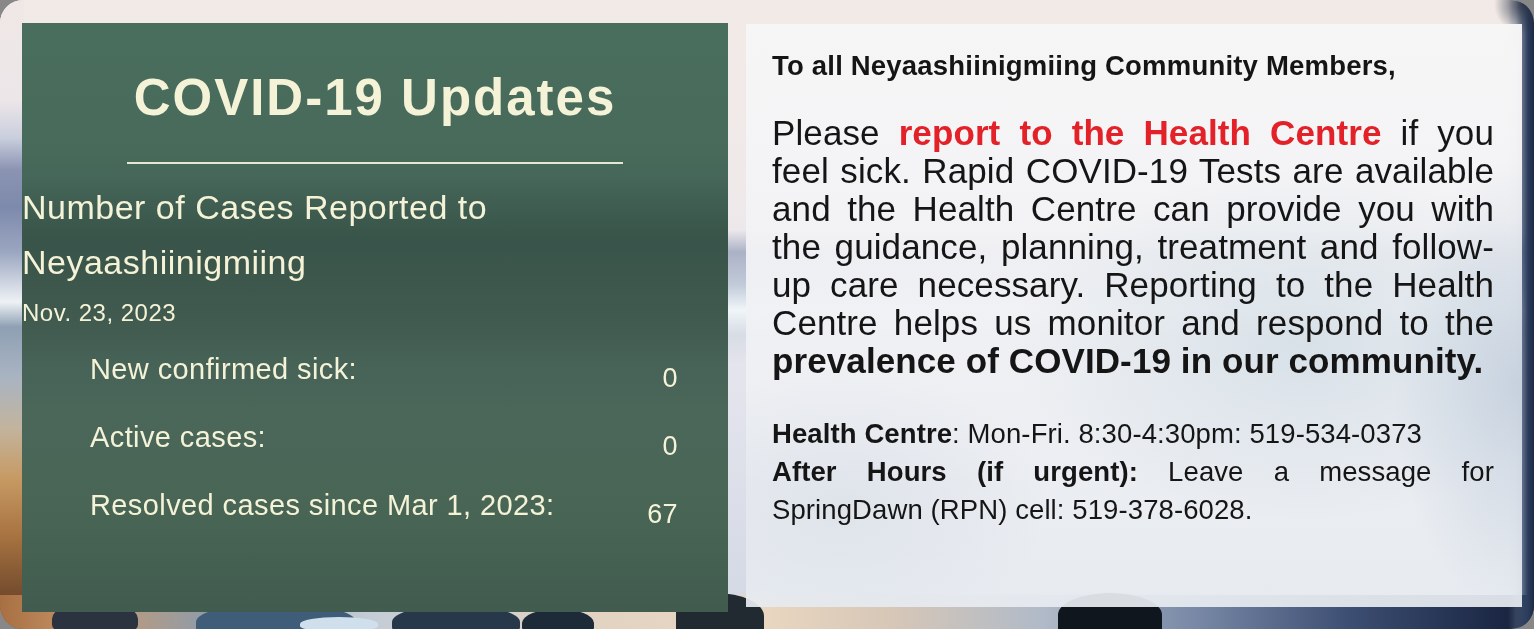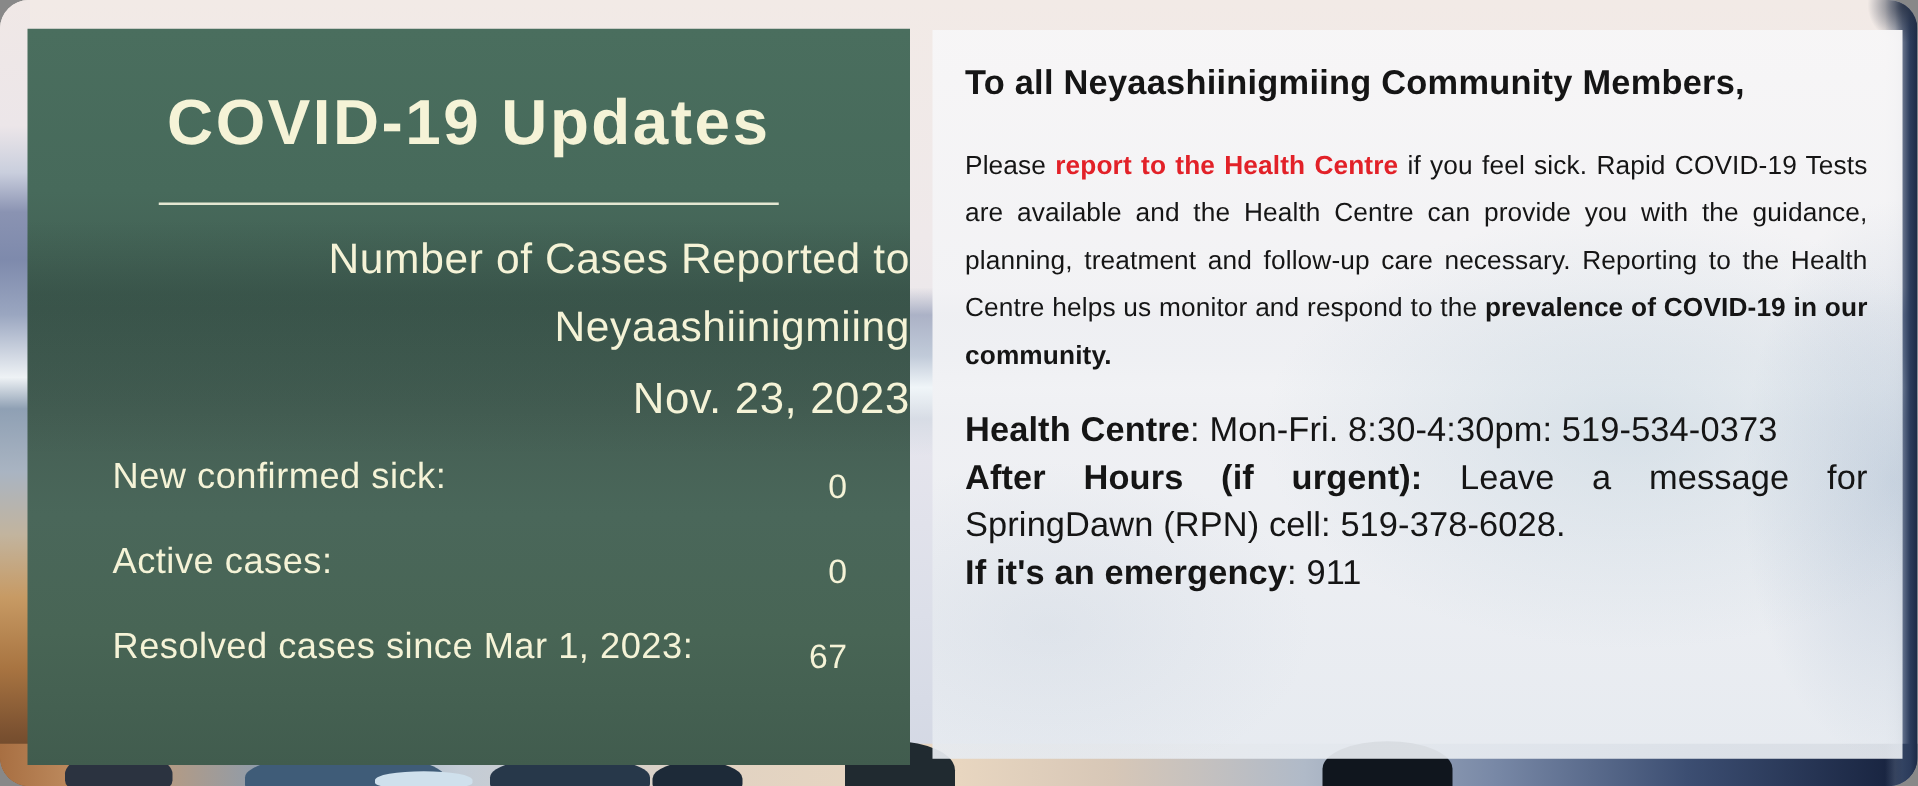--- a/index.html
+++ b/index.html
@@ -69,31 +69,30 @@
     font-weight: 700;
     letter-spacing: 2px;
     line-height: 1.2;
   }
   .lp-divider {
     width: 496px; height: 2px;
     margin: 24px auto 16px auto;
     background: rgba(242,242,220,0.92);
   }
   .lp-subtitle {
-    text-align: right;
+    text-align: left;
     font-size: 34px;
     line-height: 55px;
     letter-spacing: 0.5px;
   }
   .lp-date {
-    text-align: right;
-    font-size: 35px;
+    text-align: left;
+    font-size: 24px;
     margin-top: 9px;
     letter-spacing: 0.5px;
-    margin-left: 24px;
   }
   .lp-stats { margin: 26px 50px 0 68px; }
   .stat-row {
     display: flex;
     justify-content: space-between;
     align-items: baseline;
     font-size: 29px;
     letter-spacing: 0.4px;
     margin-bottom: 35px;
   }
@@ -114,21 +113,21 @@
       linear-gradient(180deg, rgba(247,246,247,0.97) 0%, rgba(240,241,244,0.94) 55%, rgba(232,236,241,0.93) 100%);
     color: #151515;
   }
   .rp-salutation {
     font-size: 27.5px;
     font-weight: 700;
     letter-spacing: 0.2px;
   }
   .rp-paragraph {
     margin-top: 32px;
-    font-size: 21px;
+    font-size: 35px;
     line-height: 38px;
     text-align: justify;
     letter-spacing: 0.1px;
   }
   .hl-red { color: #e22128; font-weight: 700; }
   .b { font-weight: 700; }
   .rp-contact { margin-top: 17px; }
   .contact-line {
     margin: 0;
     font-size: 27.5px;
@@ -177,17 +176,16 @@
   </section>
 
   <section class="right-panel">
     <div class="rp-salutation">To all Neyaashiinigmiing Community Members,</div>
 
     <p class="rp-paragraph"><span>Please </span><span class="hl-red">report to the Health Centre</span><span> if you feel sick. Rapid COVID-19 Tests are available and the Health Centre can provide you with the guidance, planning, treatment and follow-up care necessary. Reporting to the Health Centre helps us monitor and respond to the </span><span class="b">prevalence of COVID-19 in our community.</span></p>
 
     <div class="rp-contact">
       <p class="contact-line"><span class="b">Health Centre</span><span>: Mon-Fri. 8:30-4:30pm: 519-534-0373</span></p>
       <p class="contact-line"><span class="b">After Hours (if urgent):</span><span> Leave a message for SpringDawn (RPN) cell: 519-378-6028.</span></p>
-      <p class="contact-line"><span class="b">If it's an emergency</span><span>: 911</span></p>
     </div>
   </section>
 
 </div>
 
 </body></html>

